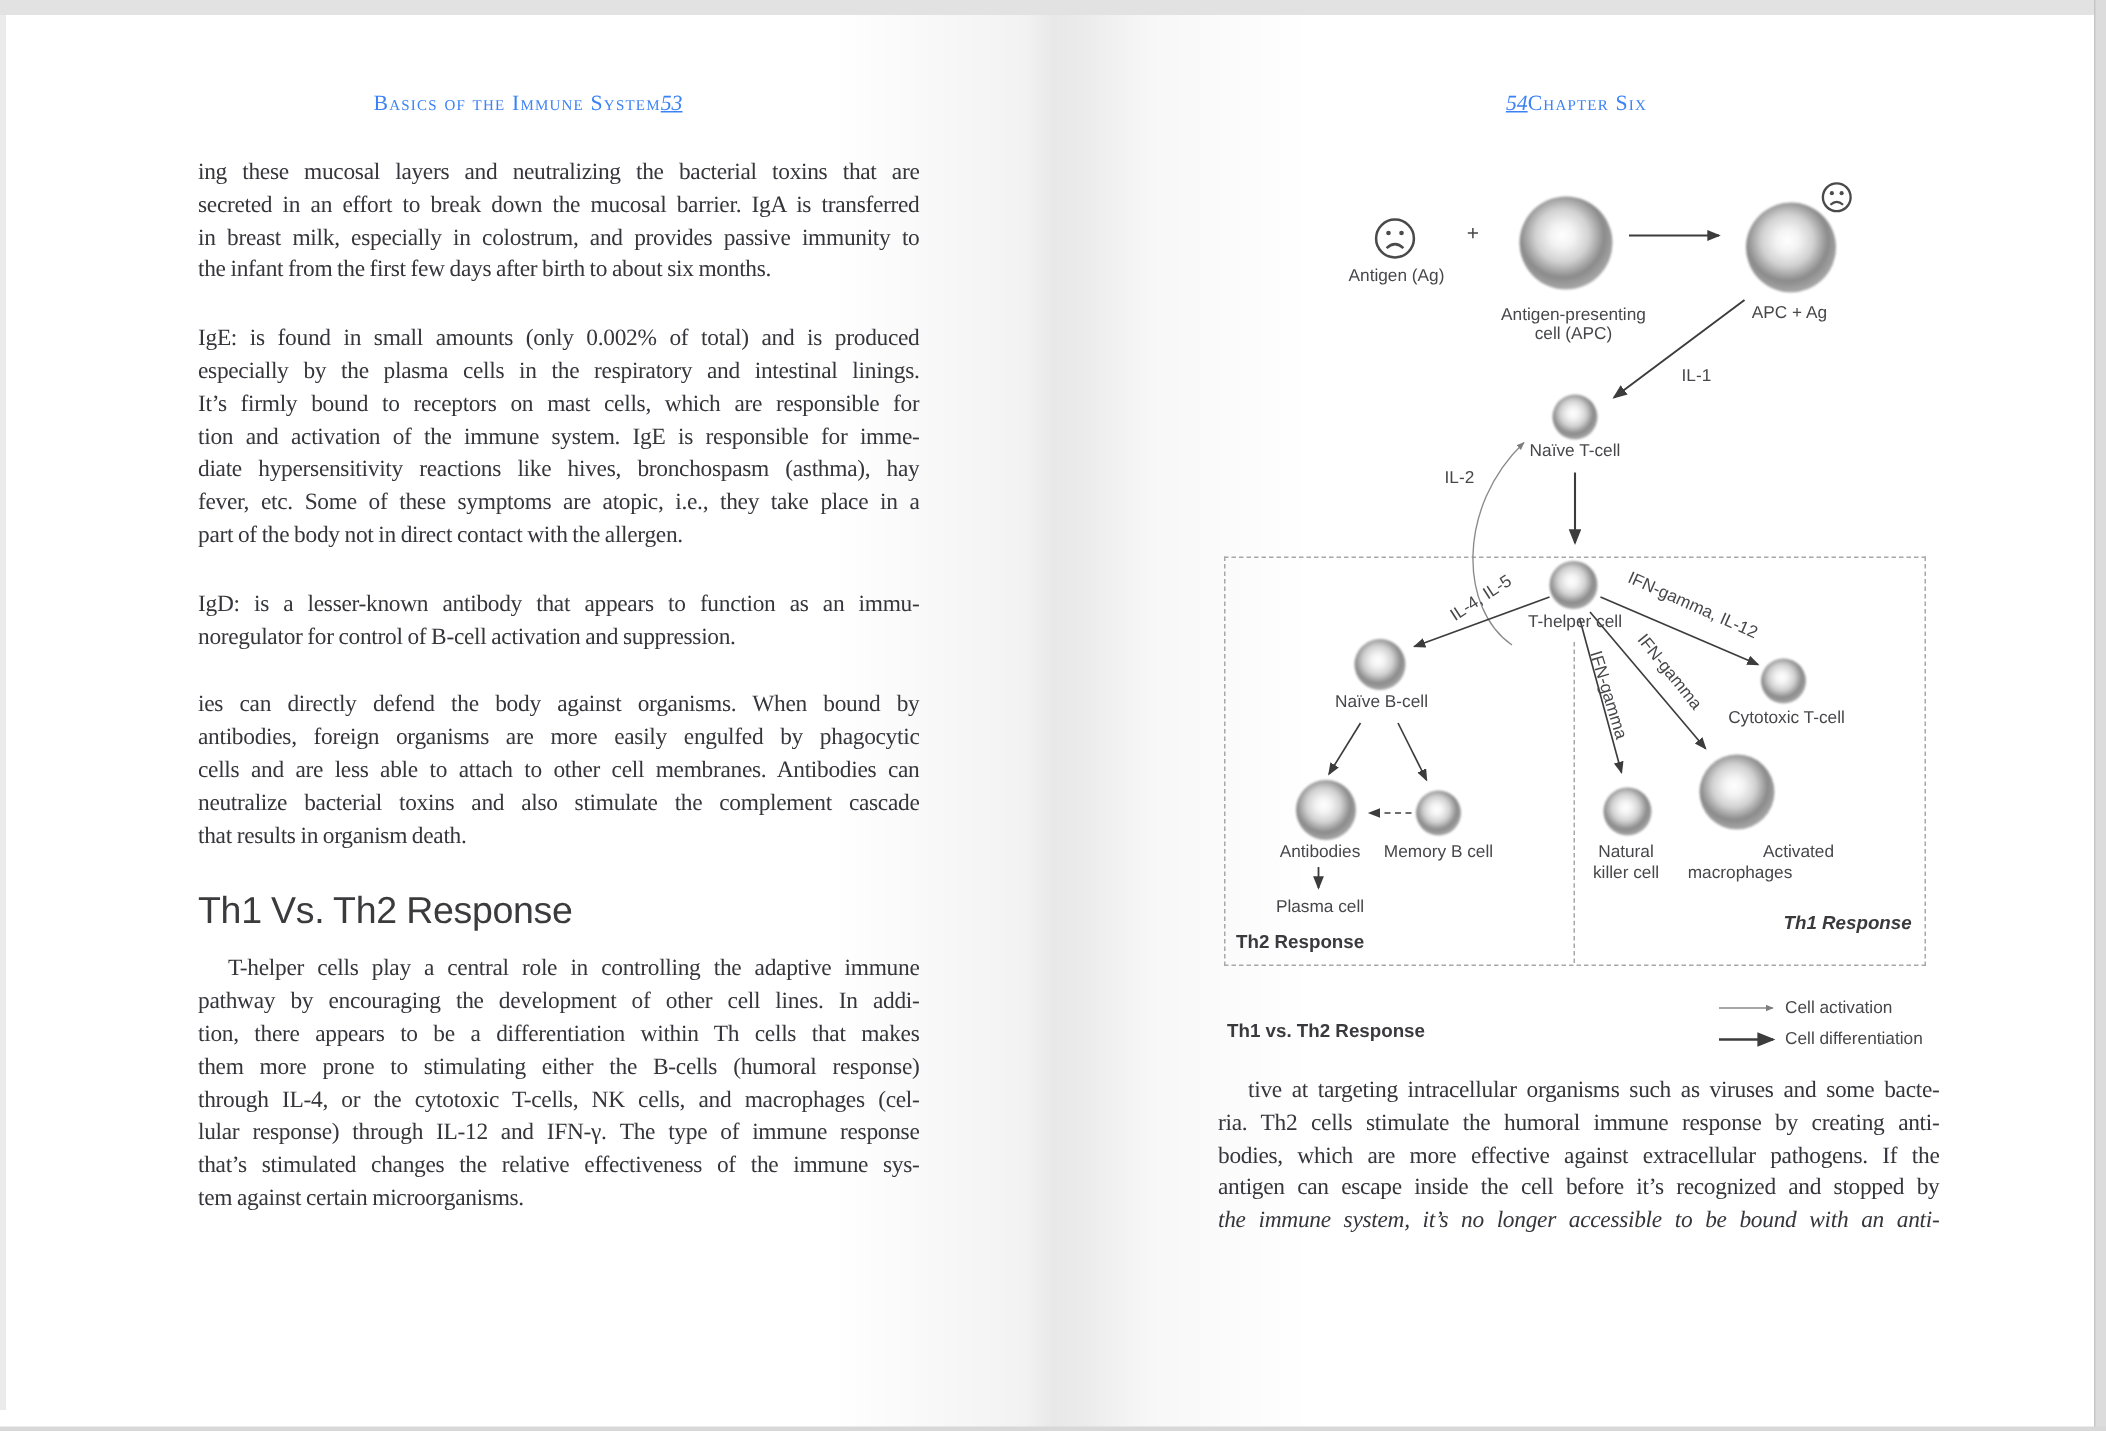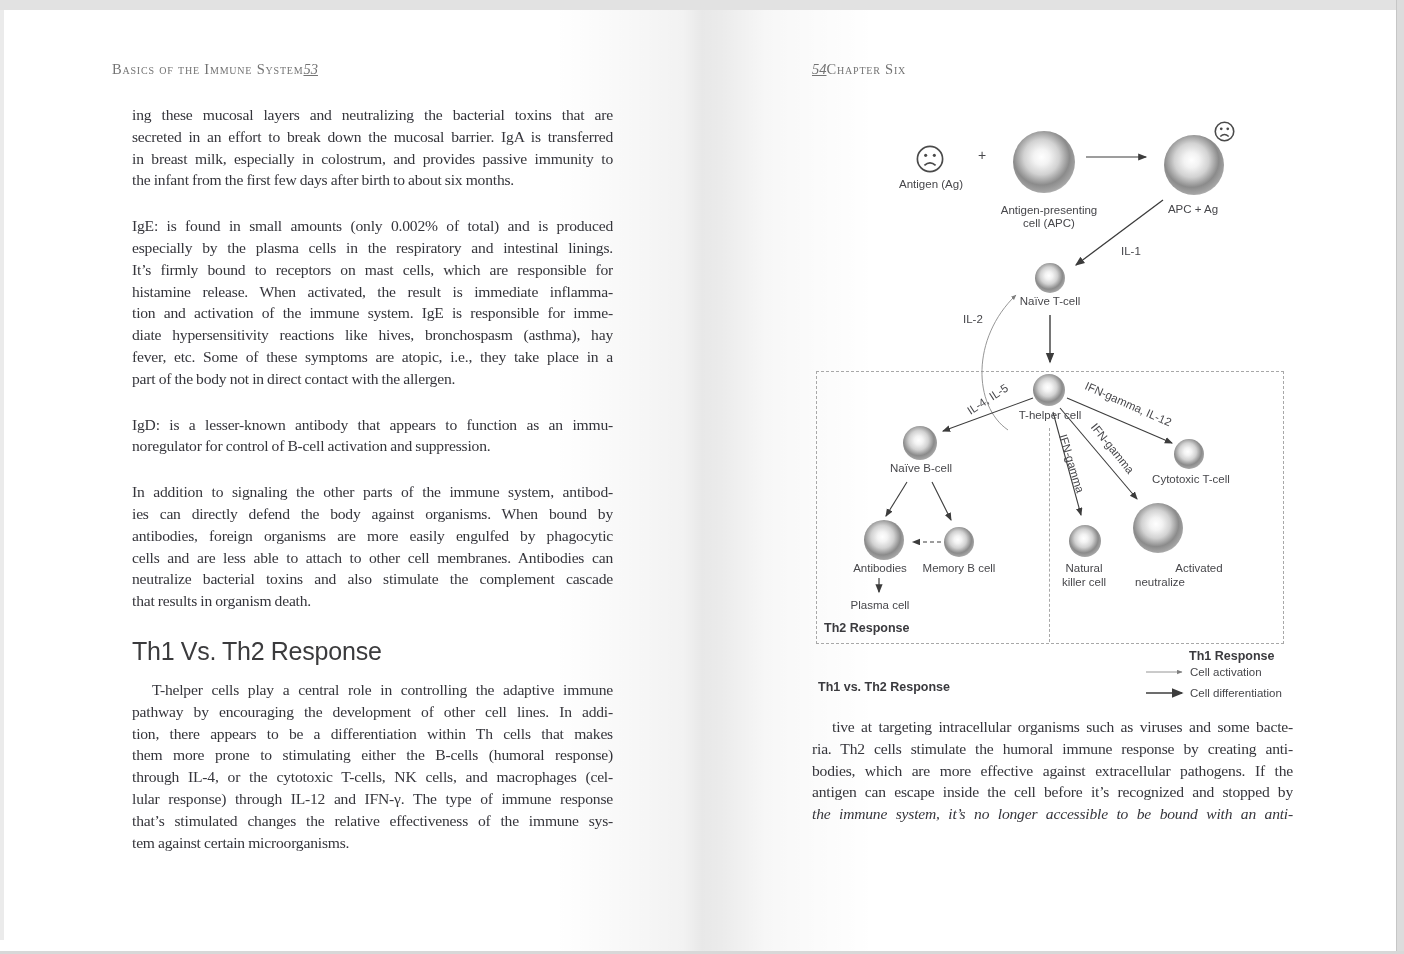--- a/index.html
+++ b/index.html
@@ -6,22 +6,22 @@
   #spread{position:relative;width:1404px;height:954px;background:#ffffff;overflow:hidden;
           font-family:"Liberation Serif","DejaVu Serif",serif;color:#35353b;}
   
   .top-edge{position:absolute;left:0;top:0;width:100%;height:10px;background:#e2e2e2;}
   .left-edge{position:absolute;left:0;top:10px;width:4px;height:930px;background:#ebebeb;}
   .right-edge{position:absolute;right:0;top:0;width:7px;height:100%;background:#dcdcdc;border-left:1px solid #c6c6c6;}
   .bottom-edge{position:absolute;left:0;bottom:0;width:100%;height:3px;background:#d8d8d8;}
   .gutter{position:absolute;left:555px;top:10px;width:320px;height:944px;pointer-events:none;
           background:linear-gradient(to right,rgba(0,0,0,0) 0%,rgba(0,0,0,0.05) 40%,rgba(0,0,0,0.09) 46%,rgba(0,0,0,0.08) 52%,rgba(0,0,0,0.03) 66%,rgba(0,0,0,0) 100%);}
   
-  .runhead{position:absolute;display:flex;justify-content:flex-start;align-items:baseline;
-           font-size:14.5px;color:#737373;}
+  .runhead{position:absolute;display:flex;justify-content:center;align-items:baseline;
+           font-size:14.5px;color:#3b82f6;}
   .smallcaps{font-variant:small-caps;letter-spacing:0.8px;}
   .pagenum{font-style:italic;text-decoration:underline;}
   
   .textcol{position:absolute;width:481px;font-size:15.6px;line-height:21.8px;letter-spacing:-0.2px;word-spacing:-0.5px;}
   .para{margin:0 0 24px 0;}
   .para .ln{text-align:justify;text-align-last:justify;height:21.8px;overflow:hidden;white-space:nowrap;}
   .para .ln:last-child{text-align-last:left;}
   .para.jlast .ln:last-child{text-align-last:justify;font-style:italic;}
   .para.indent-first .ln:first-child{padding-left:20px;}
   .section-heading{font-family:"Liberation Sans","DejaVu Sans",sans-serif;font-size:25px;line-height:30px;
@@ -58,32 +58,30 @@
       <div class="para">
           <div class="ln">ing these mucosal layers and neutralizing the bacterial toxins that are</div>
           <div class="ln">secreted in an effort to break down the mucosal barrier. IgA is transferred</div>
           <div class="ln">in breast milk, especially in colostrum, and provides passive immunity to</div>
           <div class="ln">the infant from the first few days after birth to about six months.</div>
         </div>
       <div class="para">
           <div class="ln">IgE: is found in small amounts (only 0.002% of total) and is produced</div>
           <div class="ln">especially by the plasma cells in the respiratory and intestinal linings.</div>
           <div class="ln">It’s firmly bound to receptors on mast cells, which are responsible for</div>
-          <div class="ln">histamine release. When activated, the result is immediate inflamma-</div>
           <div class="ln">tion and activation of the immune system. IgE is responsible for imme-</div>
           <div class="ln">diate hypersensitivity reactions like hives, bronchospasm (asthma), hay</div>
           <div class="ln">fever, etc. Some of these symptoms are atopic, i.e., they take place in a</div>
           <div class="ln">part of the body not in direct contact with the allergen.</div>
         </div>
       <div class="para">
           <div class="ln">IgD: is a lesser-known antibody that appears to function as an immu-</div>
           <div class="ln">noregulator for control of B-cell activation and suppression.</div>
         </div>
       <div class="para">
-          <div class="ln">In addition to signaling the other parts of the immune system, antibod-</div>
           <div class="ln">ies can directly defend the body against organisms. When bound by</div>
           <div class="ln">antibodies, foreign organisms are more easily engulfed by phagocytic</div>
           <div class="ln">cells and are less able to attach to other cell membranes. Antibodies can</div>
           <div class="ln">neutralize bacterial toxins and also stimulate the complement cascade</div>
           <div class="ln">that results in organism death.</div>
         </div>
       <div class="section-heading">Th1 Vs. Th2 Response</div>
       <div class="para indent-first">
           <div class="ln">T-helper cells play a central role in controlling the adaptive immune</div>
           <div class="ln">pathway by encouraging the development of other cell lines. In addi-</div>
@@ -169,29 +167,29 @@
       <div class="flabel-l" style="left:175px;top:215px;">IL-2</div>
       <div class="flabel" style="left:202px;top:311px;">T-helper cell</div>
       <div class="flabel" style="left:73px;top:364px;">Naïve B-cell</div>
       <div class="flabel" style="left:343px;top:375px;">Cytotoxic T-cell</div>
       <div class="flabel" style="left:32px;top:464px;">Antibodies</div>
       <div class="flabel" style="left:111px;top:464px;">Memory B cell</div>
       <div class="flabel" style="left:32px;top:501px;">Plasma cell</div>
       <div class="flabel" style="left:236px;top:464px;">Natural</div>
       <div class="flabel" style="left:236px;top:478px;">killer cell</div>
       <div class="flabel" style="left:312px;top:464px;padding-left:39px;">Activated</div>
-      <div class="flabel" style="left:312px;top:478px;">neutralize</div>
+      <div class="flabel" style="left:312px;top:478px;">macrophages</div>
 
       <div class="rot" style="left:165px;top:295px;width:70px;transform:rotate(-33deg);">IL-4, IL-5</div>
       <div class="rot" style="left:285px;top:300px;width:110px;transform:rotate(24deg);">IFN-gamma, IL-12</div>
       <div class="rot" style="left:288px;top:344px;width:72px;transform:rotate(51deg);">IFN-gamma</div>
       <div class="rot" style="left:247px;top:359px;width:72px;transform:rotate(73deg);">IFN-gamma</div>
 
       <div class="flabel-l fbold" style="left:36px;top:524px;">Th2 Response</div>
-      <div class="flabel-l fbold" style="left:401px;top:552px;">Th1 Response</div>
+      <div class="flabel-l fbold" style="left:401px;top:511px;font-style:italic;">Th1 Response</div>
 
       <div class="caption fbold">Th1 vs. Th2 Response</div>
       <div class="flabel-l" style="left:402px;top:568px;">Cell activation</div>
       <div class="flabel-l" style="left:402px;top:589px;">Cell differentiation</div>
     </div>
 
     <div class="textcol" style="left:812px;top:716px;">
       <div class="para indent-first jlast">
           <div class="ln">tive at targeting intracellular organisms such as viruses and some bacte-</div>
           <div class="ln">ria. Th2 cells stimulate the humoral immune response by creating anti-</div>

